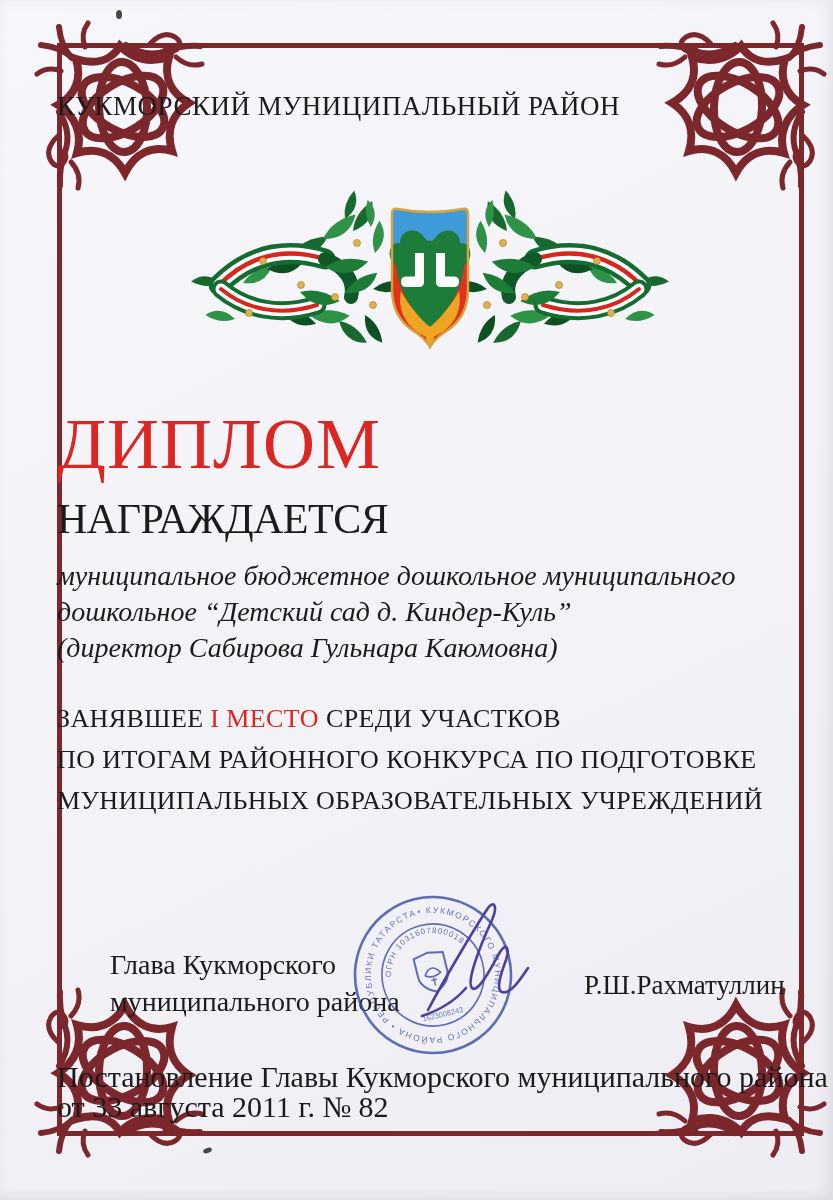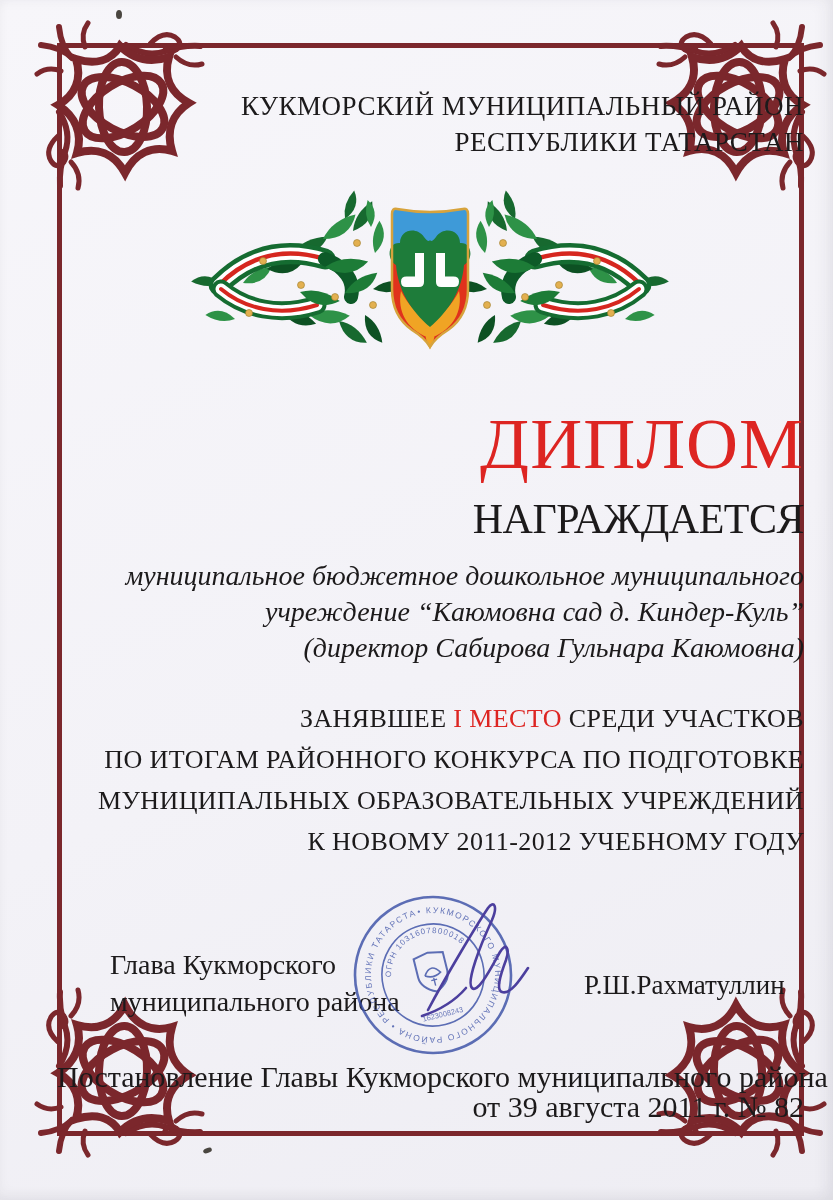--- a/index.html
+++ b/index.html
@@ -8,21 +8,21 @@
         font-family:"Liberation Serif","DejaVu Serif",serif;color:#1c1a1b;
         box-shadow:inset -8px 0 14px rgba(40,40,60,.05),inset 0 -6px 12px rgba(40,40,60,.04);}
   .frame{position:absolute;left:57px;top:43px;width:747px;height:1093px;
          border:5px solid #7b272c;box-sizing:border-box;}
   .corner{position:absolute;width:172px;height:172px;color:#7b272c;}
   .tl{left:30px;top:16px;}
   .tr{left:659px;top:16px;transform:scaleX(-1);}
   .bl{left:30px;top:990px;transform:scaleY(-1);}
   .br{left:659px;top:990px;transform:scale(-1,-1);}
   .content{position:absolute;left:57px;top:0;width:747px;height:100%;}
-  .cline{position:absolute;left:0;right:0;text-align:right;white-space:nowrap;}
+  .cline{position:absolute;left:0;right:0;text-align:left;white-space:nowrap;}
   .header{top:88px;font-size:27px;line-height:36px;letter-spacing:.5px;}
   .title{top:396px;font-size:72px;line-height:96px;color:#dd2522;letter-spacing:1px;}
   .subtitle{top:496px;font-size:42px;line-height:46px;letter-spacing:-0.5px;}
   .recipient{top:558px;font-size:28px;line-height:36px;font-style:italic;}
   .award{top:698px;font-size:26px;line-height:41px;letter-spacing:.4px;}
   .award .hl{color:#dd2522;margin-top:30px;}
   .emblem{position:absolute;left:148px;top:197px;width:450px;height:156px;}
   .sign-title{position:absolute;left:110px;top:946px;font-size:28px;line-height:37px;}
   .sign-name{position:absolute;left:584px;top:970px;font-size:27px;white-space:nowrap;text-align:center;}
   .stamp{position:absolute;left:352px;top:894px;width:162px;height:162px;opacity:.88;}
@@ -74,21 +74,20 @@
       <use href="#knot"></use>
     </svg>
   <svg class="corner br" viewBox="0 0 172 172">
       <use href="#knot"></use>
     </svg>
 
   <div class="content">
 
     <div class="cline header">
       <div>КУКМОРСКИЙ МУНИЦИПАЛЬНЫЙ РАЙОН</div>
-      <div>РЕСПУБЛИКИ ТАТАРСТАН</div>
     </div>
 
     <svg class="emblem" viewBox="0 0 450 156">
       <g>
         <g id="grpL">
 
           <g fill="#17692f">
             <use href="#leaf" transform="translate(148,34) rotate(-40) scale(1.3)"></use>
             <use href="#leaf" transform="translate(88,56) rotate(-8) scale(1.4)"></use>
             <use href="#leaf" transform="translate(46,108) rotate(25) scale(1.3)"></use>
@@ -169,34 +168,33 @@
         </g>
         <path d="M192 12 Q225 18 258 12 Q263 11 263 17 L263 92 Q263 119 243 133 Q230 141 225 150 Q220 141 207 133 Q187 119 187 92 L187 17 Q187 11 192 12 Z" fill="none" stroke="#d7a33c" stroke-width="2.5"></path>
       </g>
     </svg>
 
     <div class="cline title">ДИПЛОМ</div>
     <div class="cline subtitle">НАГРАЖДАЕТСЯ</div>
 
     <div class="cline recipient" style="top:558px">
       <div>муниципальное бюджетное дошкольное муниципального</div>
-      <div>учреждение “Каюмовна сад д. Киндер-Куль”</div>
+      <div>дошкольное “Детский сад д. Киндер-Куль”</div>
       <div>(директор Сабирова Гульнара Каюмовна)</div>
     </div>
 
     <div class="cline award">
       <div><span>ЗАНЯВШЕЕ </span><span class="hl">I МЕСТО</span><span> СРЕДИ УЧАСТКОВ</span></div>
       <div>ПО ИТОГАМ РАЙОННОГО КОНКУРСА ПО ПОДГОТОВКЕ</div>
       <div>МУНИЦИПАЛЬНЫХ ОБРАЗОВАТЕЛЬНЫХ УЧРЕЖДЕНИЙ</div>
-      <div>К НОВОМУ 2011-2012 УЧЕБНОМУ ГОДУ</div>
     </div>
 
     <div class="cline footer">
       <div>Постановление Главы Кукморского муниципального района</div>
-      <div>от 39 августа 2011 г. № 82</div>
+      <div>от 33 августа 2011 г. № 82</div>
     </div>
   </div>
 
   <div class="sign-title">
     <div>Глава Кукморского</div>
     <div>муниципального района</div>
   </div>
   <div class="sign-name">Р.Ш.Рахматуллин</div>
 
   <svg class="stamp" viewBox="0 0 162 162">

